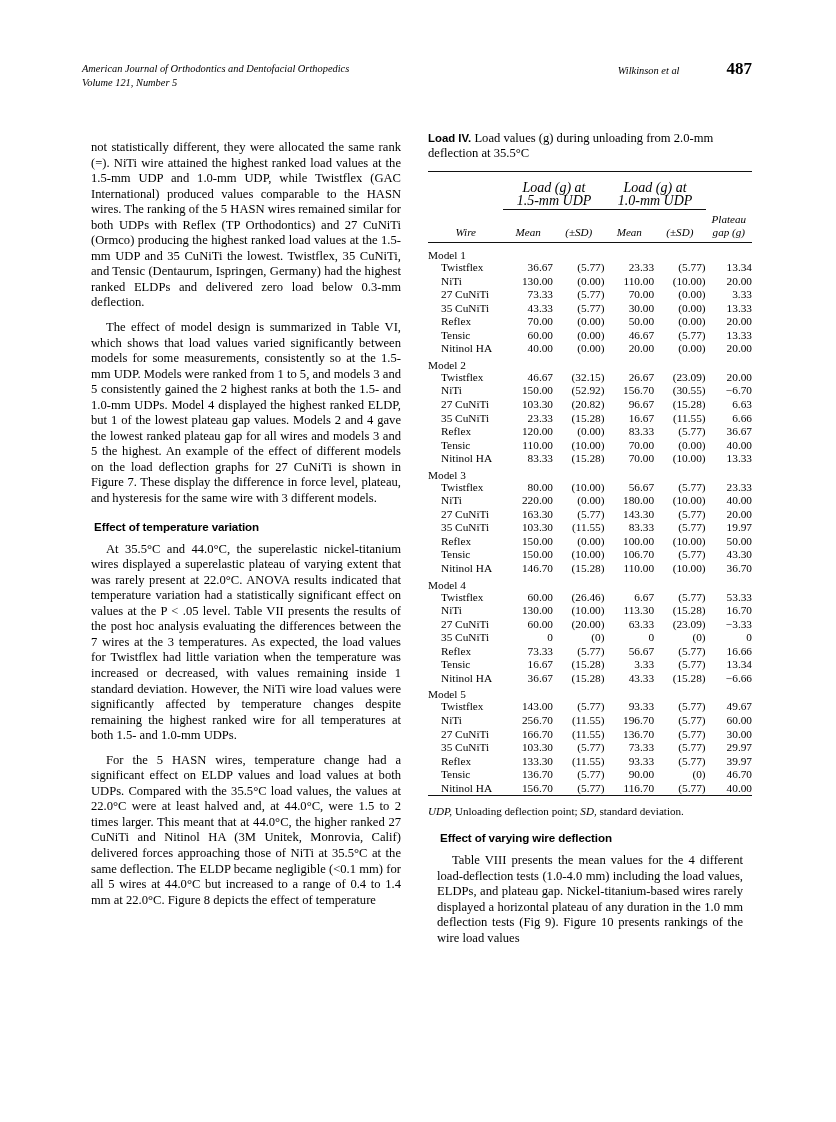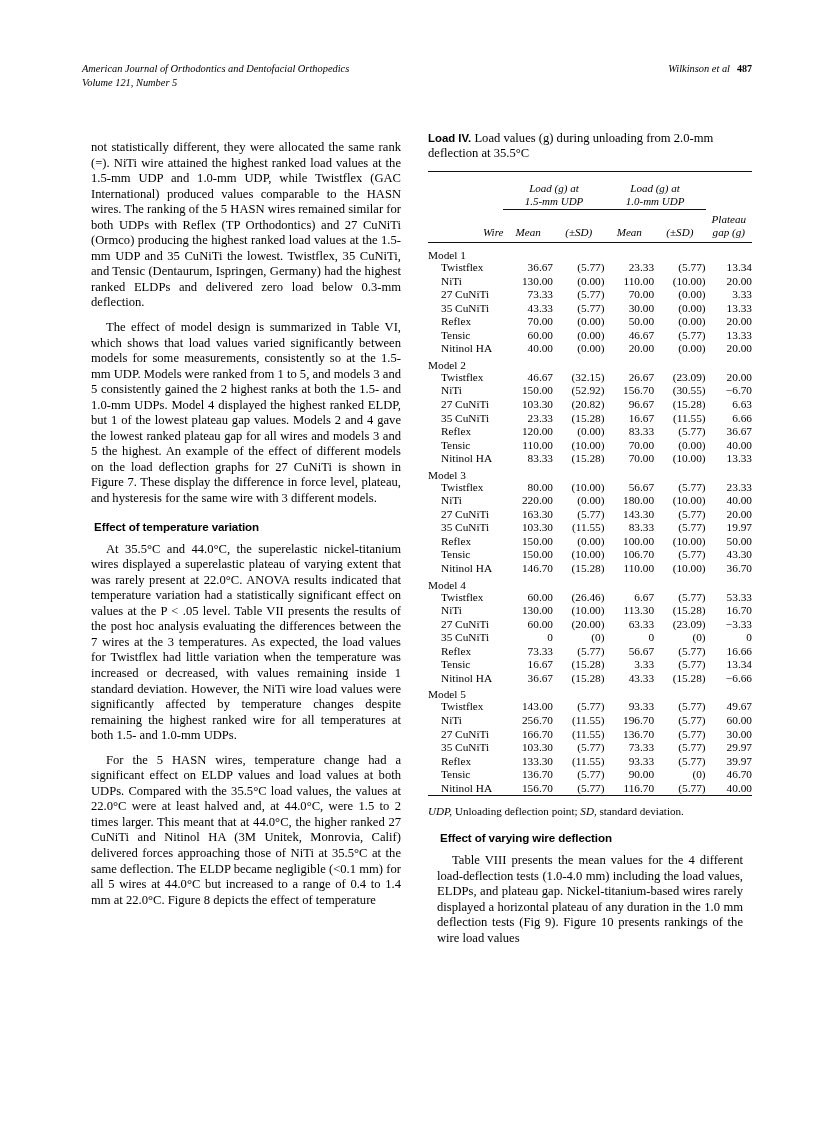--- a/index.html
+++ b/index.html
@@ -37,22 +37,23 @@
   .runhead .left {
     float: left;
   }
   .runhead .right {
     float: right;
     text-align: right;
   }
   .runhead .pageno {
     font-style: normal;
     font-weight: bold;
-    font-size: 10px;
+    font-size: 17px;
     padding-left: 7px;
+    margin-left: 40px;
   }
   .runhead .clear { clear: both; }
 
   
   .col-left {
     position: absolute;
     left: 82px;
     top: 131px;
     width: 328px;
   }
@@ -106,38 +107,38 @@
     font-weight: normal;
   }
 
   .rule-top td { border-top: 1.4px solid #111; height: 4px; font-size: 0; }
   .rule-mid td { border-top: 1.2px solid #111; height: 3px; font-size: 0; }
   .rule-bot td { border-top: 1.4px solid #111; height: 3px; font-size: 0; }
 
   tr.grp-head td {
     font-style: italic;
     text-align: center;
-    font-size: 11px;
+    font-size: 14px;
     padding-top: 6px;
     line-height: 12.8px;
   }
   tr.grp-head td.under {
     border-bottom: 1px solid #111;
     padding-bottom: 2px;
   }
   tr.col-head td {
     font-style: italic;
     text-align: center;
     font-size: 11.1px;
     padding-top: 3px;
     padding-bottom: 4px;
     line-height: 12.6px;
     vertical-align: bottom;
   }
-  tr.col-head td.wire { text-align: right; }
+  tr.col-head td.wire { text-align: center; }
   tr.col-head td.plateau { text-align: center; }
 
   tr.model td {
     padding-top: 3px;
     text-align: left;
     font-size: 11.3px;
   }
   tr.model td.mname { padding-left: 0px; }
 
   tr.datarow td {

